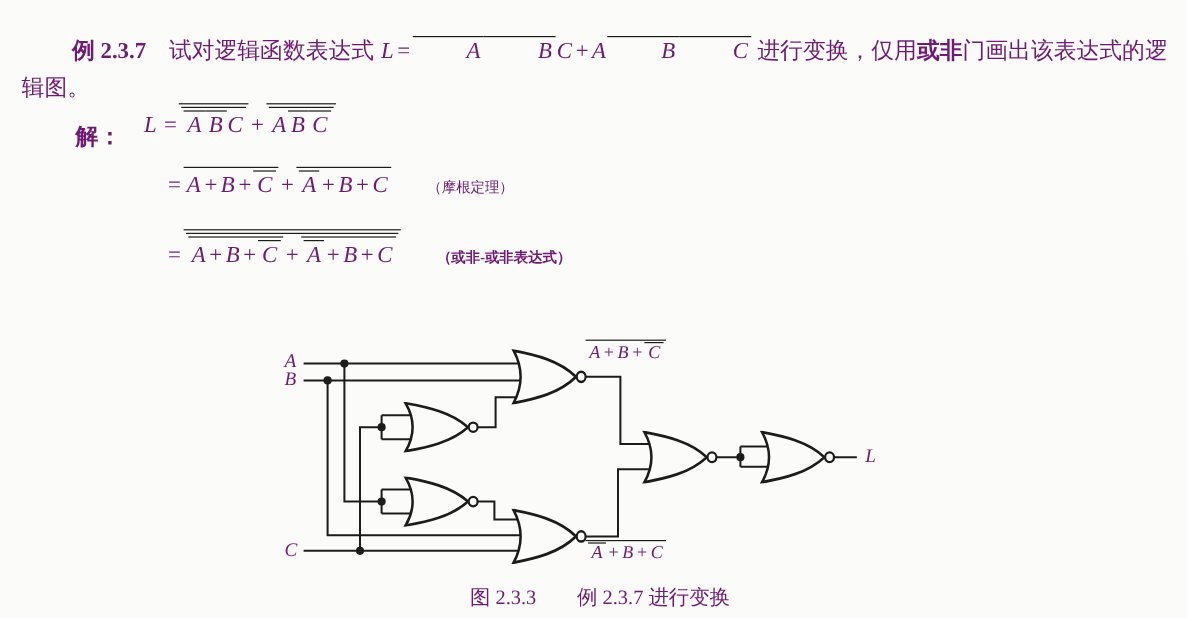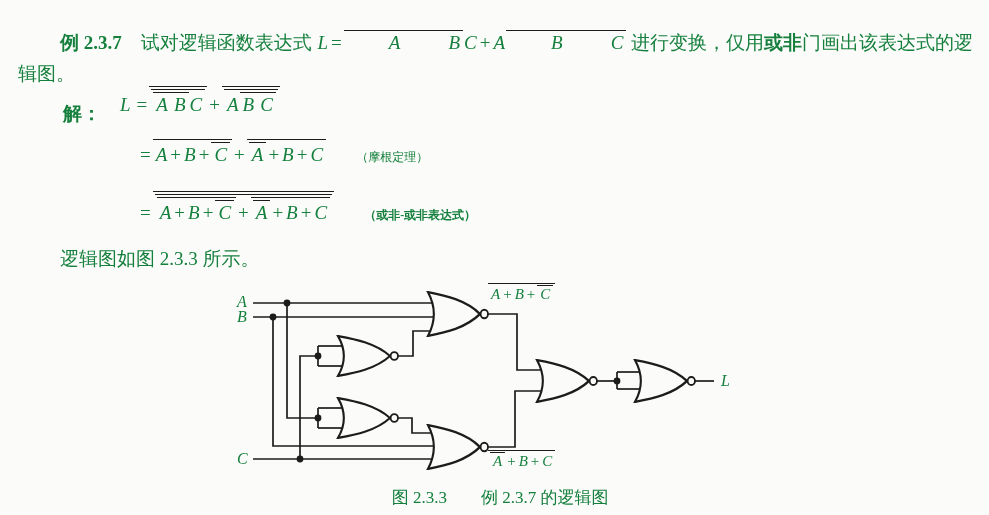--- a/index.html
+++ b/index.html
@@ -1,18 +1,18 @@
 <!DOCTYPE html>
 <html><head>
 <meta charset="utf-8">
 <style>
   html,body{margin:0;padding:0;}
   .page{
     position:relative; width:989px; height:515px;
-    background:#fbfbf9; color:#15803d; overflow:hidden;
+    background:#fbfbf9; color:#701a75; overflow:hidden;
     font-family:"Liberation Serif","DejaVu Serif",serif;
   }
   .para{
     position:absolute; left:18px; top:8px; width:956px;
     font-size:19px; line-height:31px; text-indent:42px;
   }
   .b{font-weight:bold;}
   .mv{font-style:italic; margin:0 1px; font-family:"Liberation Serif","DejaVu Serif",serif;}
   .mo{font-style:normal; margin:0 2px;}
   .ob{display:inline-block; border-top:1.4px solid #1c1c1c; padding:2px 2px 0 2px; line-height:1.06;}
@@ -43,21 +43,20 @@
   </div>
 
   <div class="eqline" style="left:138px; top:139px;">
     <span><span class="mo">=</span><span class="ob"><span class="mv">A</span><span class="mo">+</span><span class="mv">B</span><span class="mo">+</span><span class="ob"><span class="mv">C</span></span></span><span class="mo">+</span><span class="ob"><span class="ob"><span class="mv">A</span></span><span class="mo">+</span><span class="mv">B</span><span class="mo">+</span><span class="mv">C</span></span></span><span class="note">（摩根定理）</span>
   </div>
 
   <div class="eqline" style="left:138px; top:191px;">
     <span><span class="mo">=</span><span class="ob"><span class="ob"><span class="ob"><span class="mv">A</span><span class="mo">+</span><span class="mv">B</span><span class="mo">+</span><span class="ob"><span class="mv">C</span></span></span><span class="mo">+</span><span class="ob"><span class="ob"><span class="mv">A</span></span><span class="mo">+</span><span class="mv">B</span><span class="mo">+</span><span class="mv">C</span></span></span></span></span><span class="note nb">（或非-或非表达式）</span>
   </div>
 
-  <div class="transition">逻辑图如图 2.3.3 所示。</div>
 
   <div class="diagram">
     <svg width="545" height="200" viewBox="0 0 545 200">
       <defs>
         <symbol id="nor" viewBox="0 0 64 40" preserveAspectRatio="none">
           <path d="M2,1 C20,4 40,8 54,20 C40,32 20,36 2,39 C10,26 10,14 2,1 Z" fill="#fbfbf9" stroke="#1c1c1c" stroke-width="2.1"></path>
           <circle cx="58.3" cy="20" r="3.7" fill="#fbfbf9" stroke="#1c1c1c" stroke-width="1.8"></circle>
         </symbol>
       </defs>
 
@@ -103,15 +102,15 @@
     </svg>
 
     <div class="dlabel" style="left:7px; top:11px;">A</div>
     <div class="dlabel" style="left:7px; top:26px;">B</div>
     <div class="dlabel" style="left:7px; top:168px;">C</div>
     <div class="dlabel" style="left:491px; top:90px;">L</div>
     <div class="glabel" style="left:258px; top:0px;"><span class="ob"><span class="mv">A</span><span class="mo">+</span><span class="mv">B</span><span class="mo">+</span><span class="ob"><span class="mv">C</span></span></span></div>
     <div class="glabel" style="left:258px; top:167px;"><span class="ob"><span class="ob"><span class="mv">A</span></span><span class="mo">+</span><span class="mv">B</span><span class="mo">+</span><span class="mv">C</span></span></div>
   </div>
 
-  <div class="caption">图 2.3.3　　例 2.3.7 的逻辑图</div>
+  <div class="caption">图 2.3.3　　例 2.3.7 进行变换</div>
 
 </div>
 
 </body></html>

